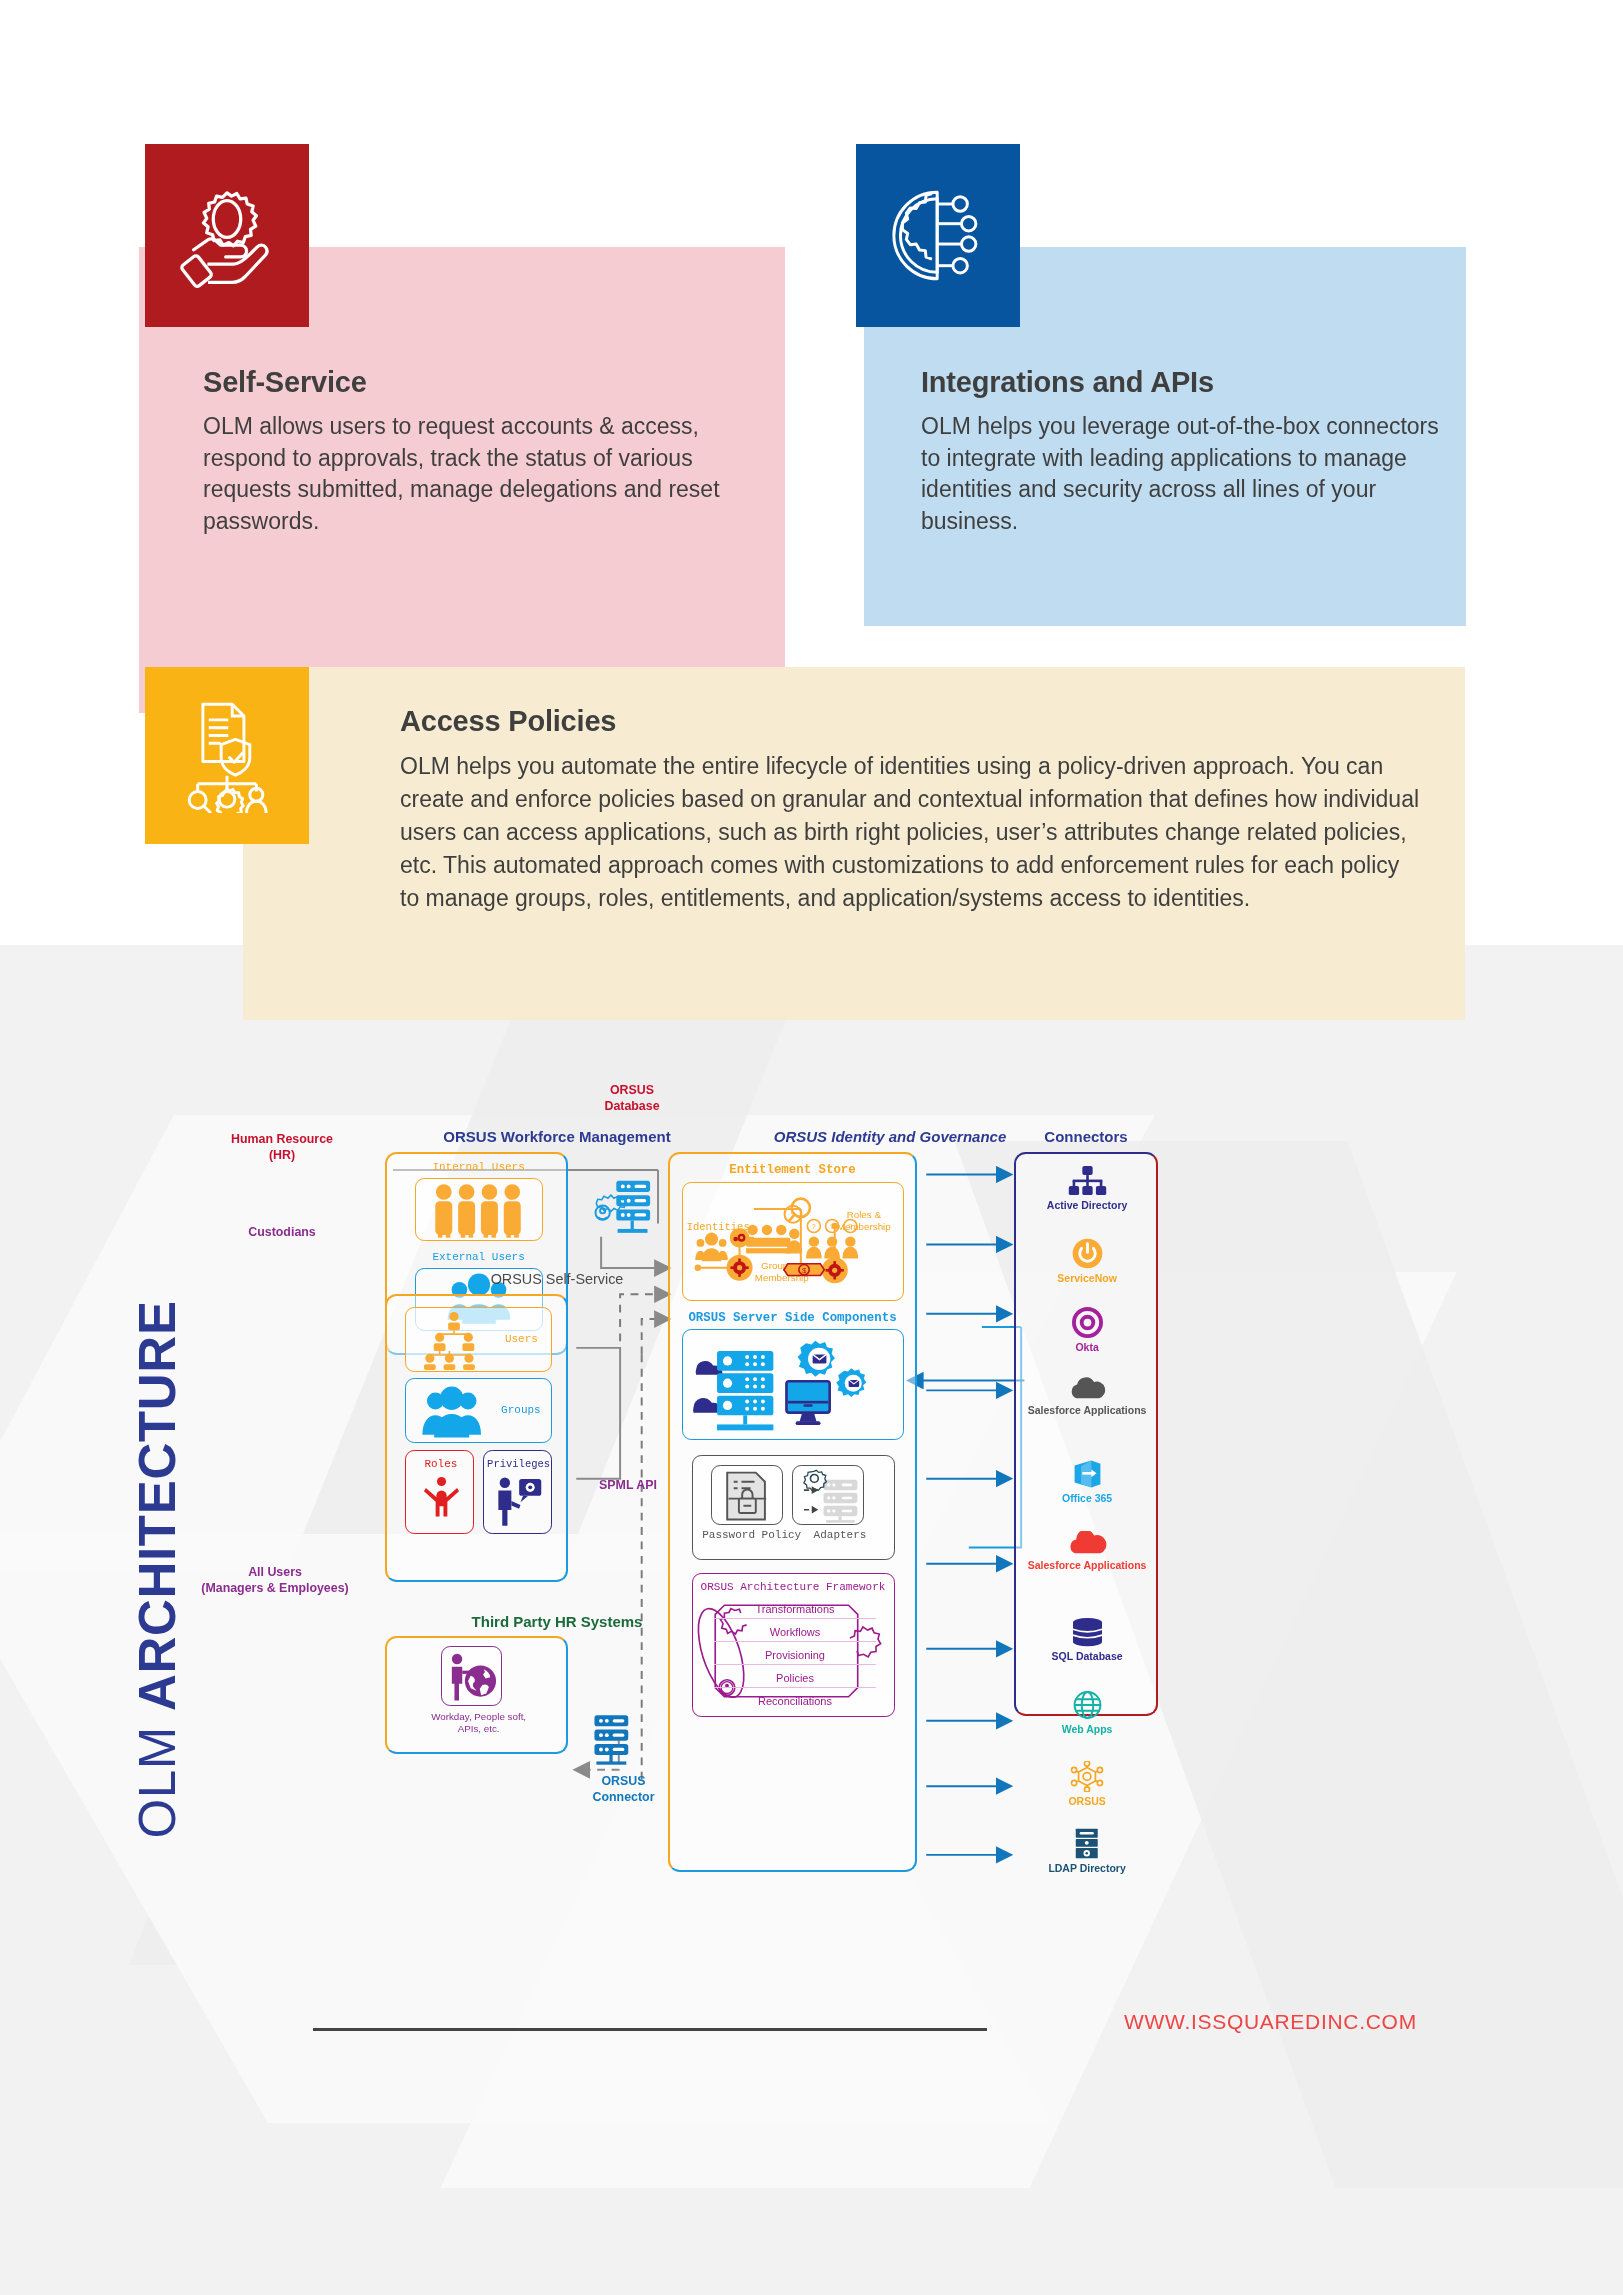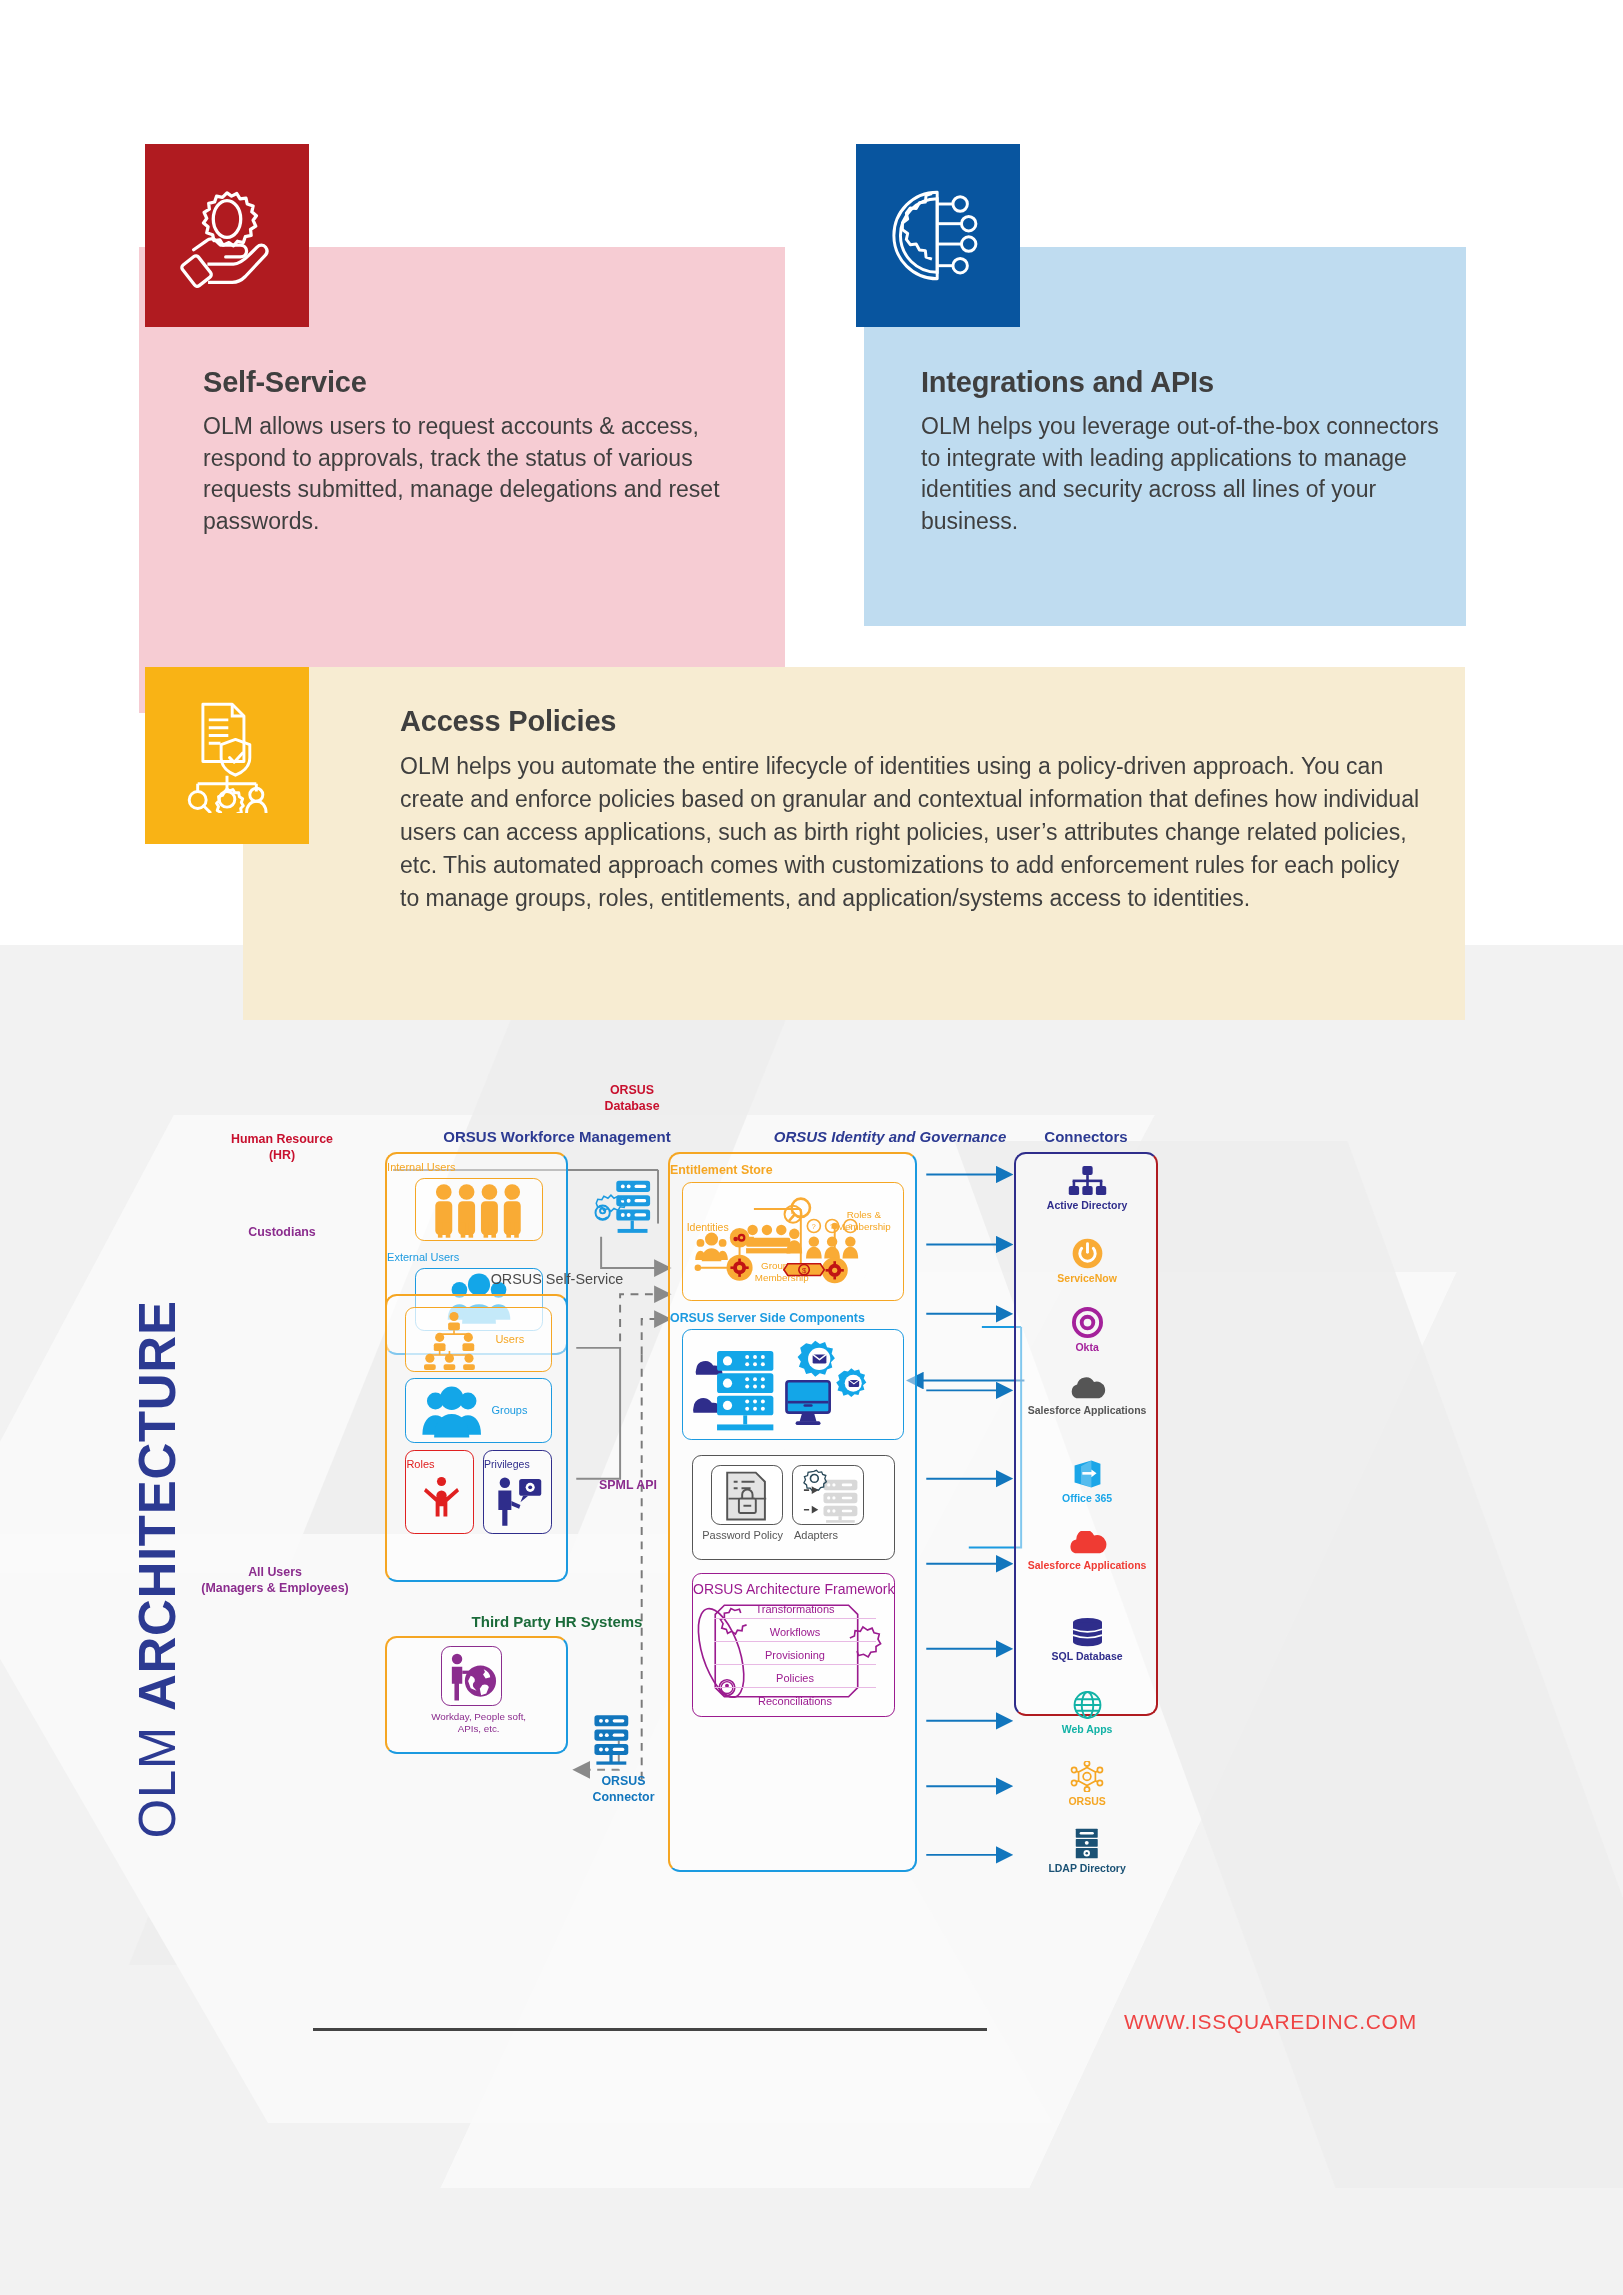--- a/index.html
+++ b/index.html
@@ -65,21 +65,21 @@
   #vertical-title .bold{ font-weight:bold; }
 
   
   #diagram{ position:absolute; left:393px; top:1060px; width:1060px; height:929px; }
   .colhead{
     position:absolute; font-size:15px; font-weight:bold; color:#2c3a92;
     white-space:nowrap;
   }
   .blk{ position:absolute; border-radius:11.8px; background:rgba(255,255,255,.45); }
   .sub{ position:absolute; border-radius:9.2px; background:rgba(255,255,255,.55); }
-  .lbl{ position:absolute; font-size:11px; white-space:nowrap; text-align:left; }
+  .lbl{ position:absolute; font-size:11px; white-space:nowrap; text-align:center;font-family:Liberation Mono, monospace; }
   .lbl-sm{ position:absolute; font-size:9.8px; white-space:nowrap; text-align:center; line-height:1.25; }
   .arrowlbl{ position:absolute; font-size:12.4px; font-weight:bold; text-align:center; line-height:1.3; white-space:nowrap; }
 
   
   .conn-item{ position:absolute; width:137px; text-align:center; }
   .conn-item .cname{ font-size:10.5px; line-height:1.2; font-weight:bold; }
   .conn-item .ci{ display:block; margin:0 auto 2.6px; }
 
   
   .fw-row{
@@ -630,21 +630,21 @@
           <g stroke="#444" stroke-width="2.5" fill="none">
             <path d="M6 32 h8 M6 62 h8"></path>
           </g>
         </svg>
       </div>
       <div class="lbl" style="left:9.2px;top:73px;width:92px;color:#555;font-size:11px;">Password Policy</div>
       <div class="lbl" style="left:101px;top:73px;width:92px;color:#555;font-size:11px;">Adapters</div>
     </div>
 
     <div class="sub" style="left:22px;top:419px;width:203px;height:144px;border:1.3px solid #9b1b8f;">
-      <div class="lbl" style="left:0;top:6.5px;width:200px;color:#9b1b8f;font-size:14px;">ORSUS Architecture Framework</div>
+      <div class="lbl" style="left:0;top:6.5px;width:200px;color:#9b1b8f;font-size:11px;">ORSUS Architecture Framework</div>
       <svg width="200" height="118" viewBox="0 0 306 180" style="position:absolute;left:0;top:18.3px">
         <g fill="none" stroke="#9b1b8f" stroke-width="2.5">
           <path d="M48 20 h190 l14 14 v112 l-14 14 h-190 l-14-14 v-112z"></path>
           <path d="M34 28 a16 40 -18 1 0 18 130 a16 40 -18 1 0 -18 -130z"></path>
           <path d="M240 70 l7-3 1-8 8 1 4-7 7 5 7-3 3 7 8 2 -2 8 4 7 -7 4 0 8 -8 1 -4 7 -7-4 -8 2 -2-7"></path>
           <path d="M40 42 l-6 2 -1 7 -7-1 -3 6 -6-4 -6 3 -2-6 -7-2 2-7 -4-6 6-3 0-7 7-1 3-6 6 3 7-2 2 6" transform="translate(42,8)"></path>
           <circle cx="52" cy="146" r="12"></circle>
         </g>
         <circle cx="52" cy="146" r="9" fill="none" stroke="#9b1b8f" stroke-width="2"></circle>
         <circle cx="52" cy="143" r="3" fill="#9b1b8f"></circle>

